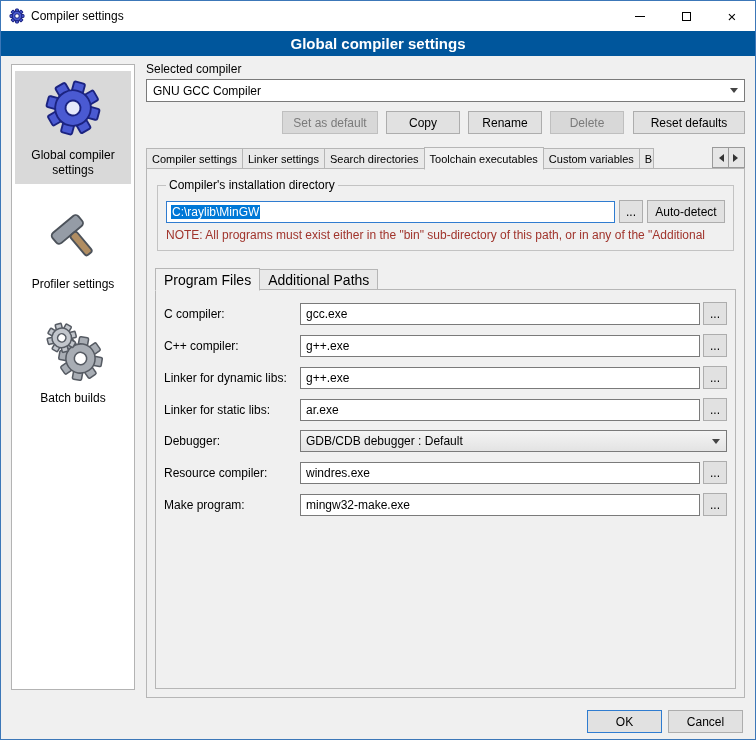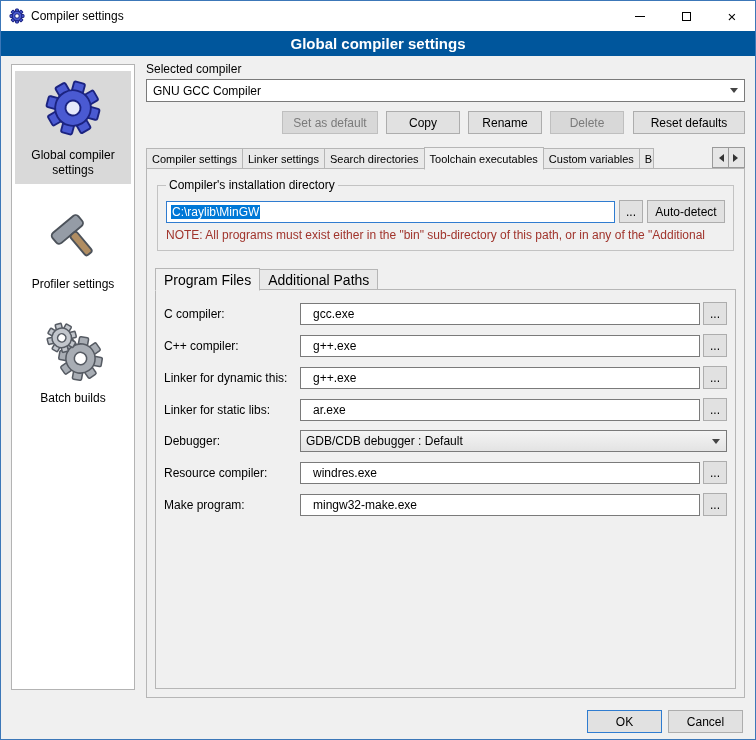--- a/index.html
+++ b/index.html
@@ -64,21 +64,21 @@
   .btn.mini{width:24px;flex:none;padding:0;}
   .btn.auto{width:78px;flex:none;}
   .note{margin-top:5px;color:#a0342c;white-space:nowrap;overflow:hidden;}
 
   .tabstrip.sub{margin-top:16px;flex:none;}
   .tabstrip.sub .tab{font-size:14px;padding:0 8px;}
   .subpanel{border:1px solid #b6b6b6;margin-top:-1px;flex:1;padding:12px 8px 8px;background:#f0f0f0;position:relative;z-index:1;}
 
   .prow{display:flex;align-items:center;margin-bottom:9px;}
   .prow-label{width:136px;flex:none;}
-  .prow-input{flex:1;height:22px;border:1px solid #7a7a7a;background:#fff;display:flex;align-items:center;padding-left:12px;overflow:hidden;white-space:nowrap;}
+  .prow-input{flex:1;height:22px;border:1px solid #7a7a7a;background:#fff;display:flex;align-items:center;padding-left:5px;overflow:hidden;white-space:nowrap;}
   .prow-select{flex:1;height:22px;border:1px solid #7a7a7a;background:linear-gradient(#f4f4f4,#e3e3e3);display:flex;align-items:center;padding-left:5px;}
   .btn.browse{width:24px;flex:none;margin-left:3px;padding:0;}
 
   .footer{position:absolute;right:12px;bottom:6px;display:flex;gap:6px;}
   .footer .btn{width:75px;flex:none;}
   .footer .btn.ok{border-color:#2f7cd0;}
 </style>
 </head>
 <body>
 
@@ -232,21 +232,21 @@
 
           <div class="prow">
             <span class="prow-label">C++ compiler:</span>
             <div class="prow-input">
                 <span>g++.exe</span>
               </div>
             <button class="btn browse">...</button>
           </div>
 
           <div class="prow">
-            <span class="prow-label">Linker for dynamic this:</span>
+            <span class="prow-label">Linker for dynamic libs:</span>
             <div class="prow-input">
                 <span>g++.exe</span>
               </div>
             <button class="btn browse">...</button>
           </div>
 
           <div class="prow">
             <span class="prow-label">Linker for static libs:</span>
             <div class="prow-input">
                 <span>ar.exe</span>

